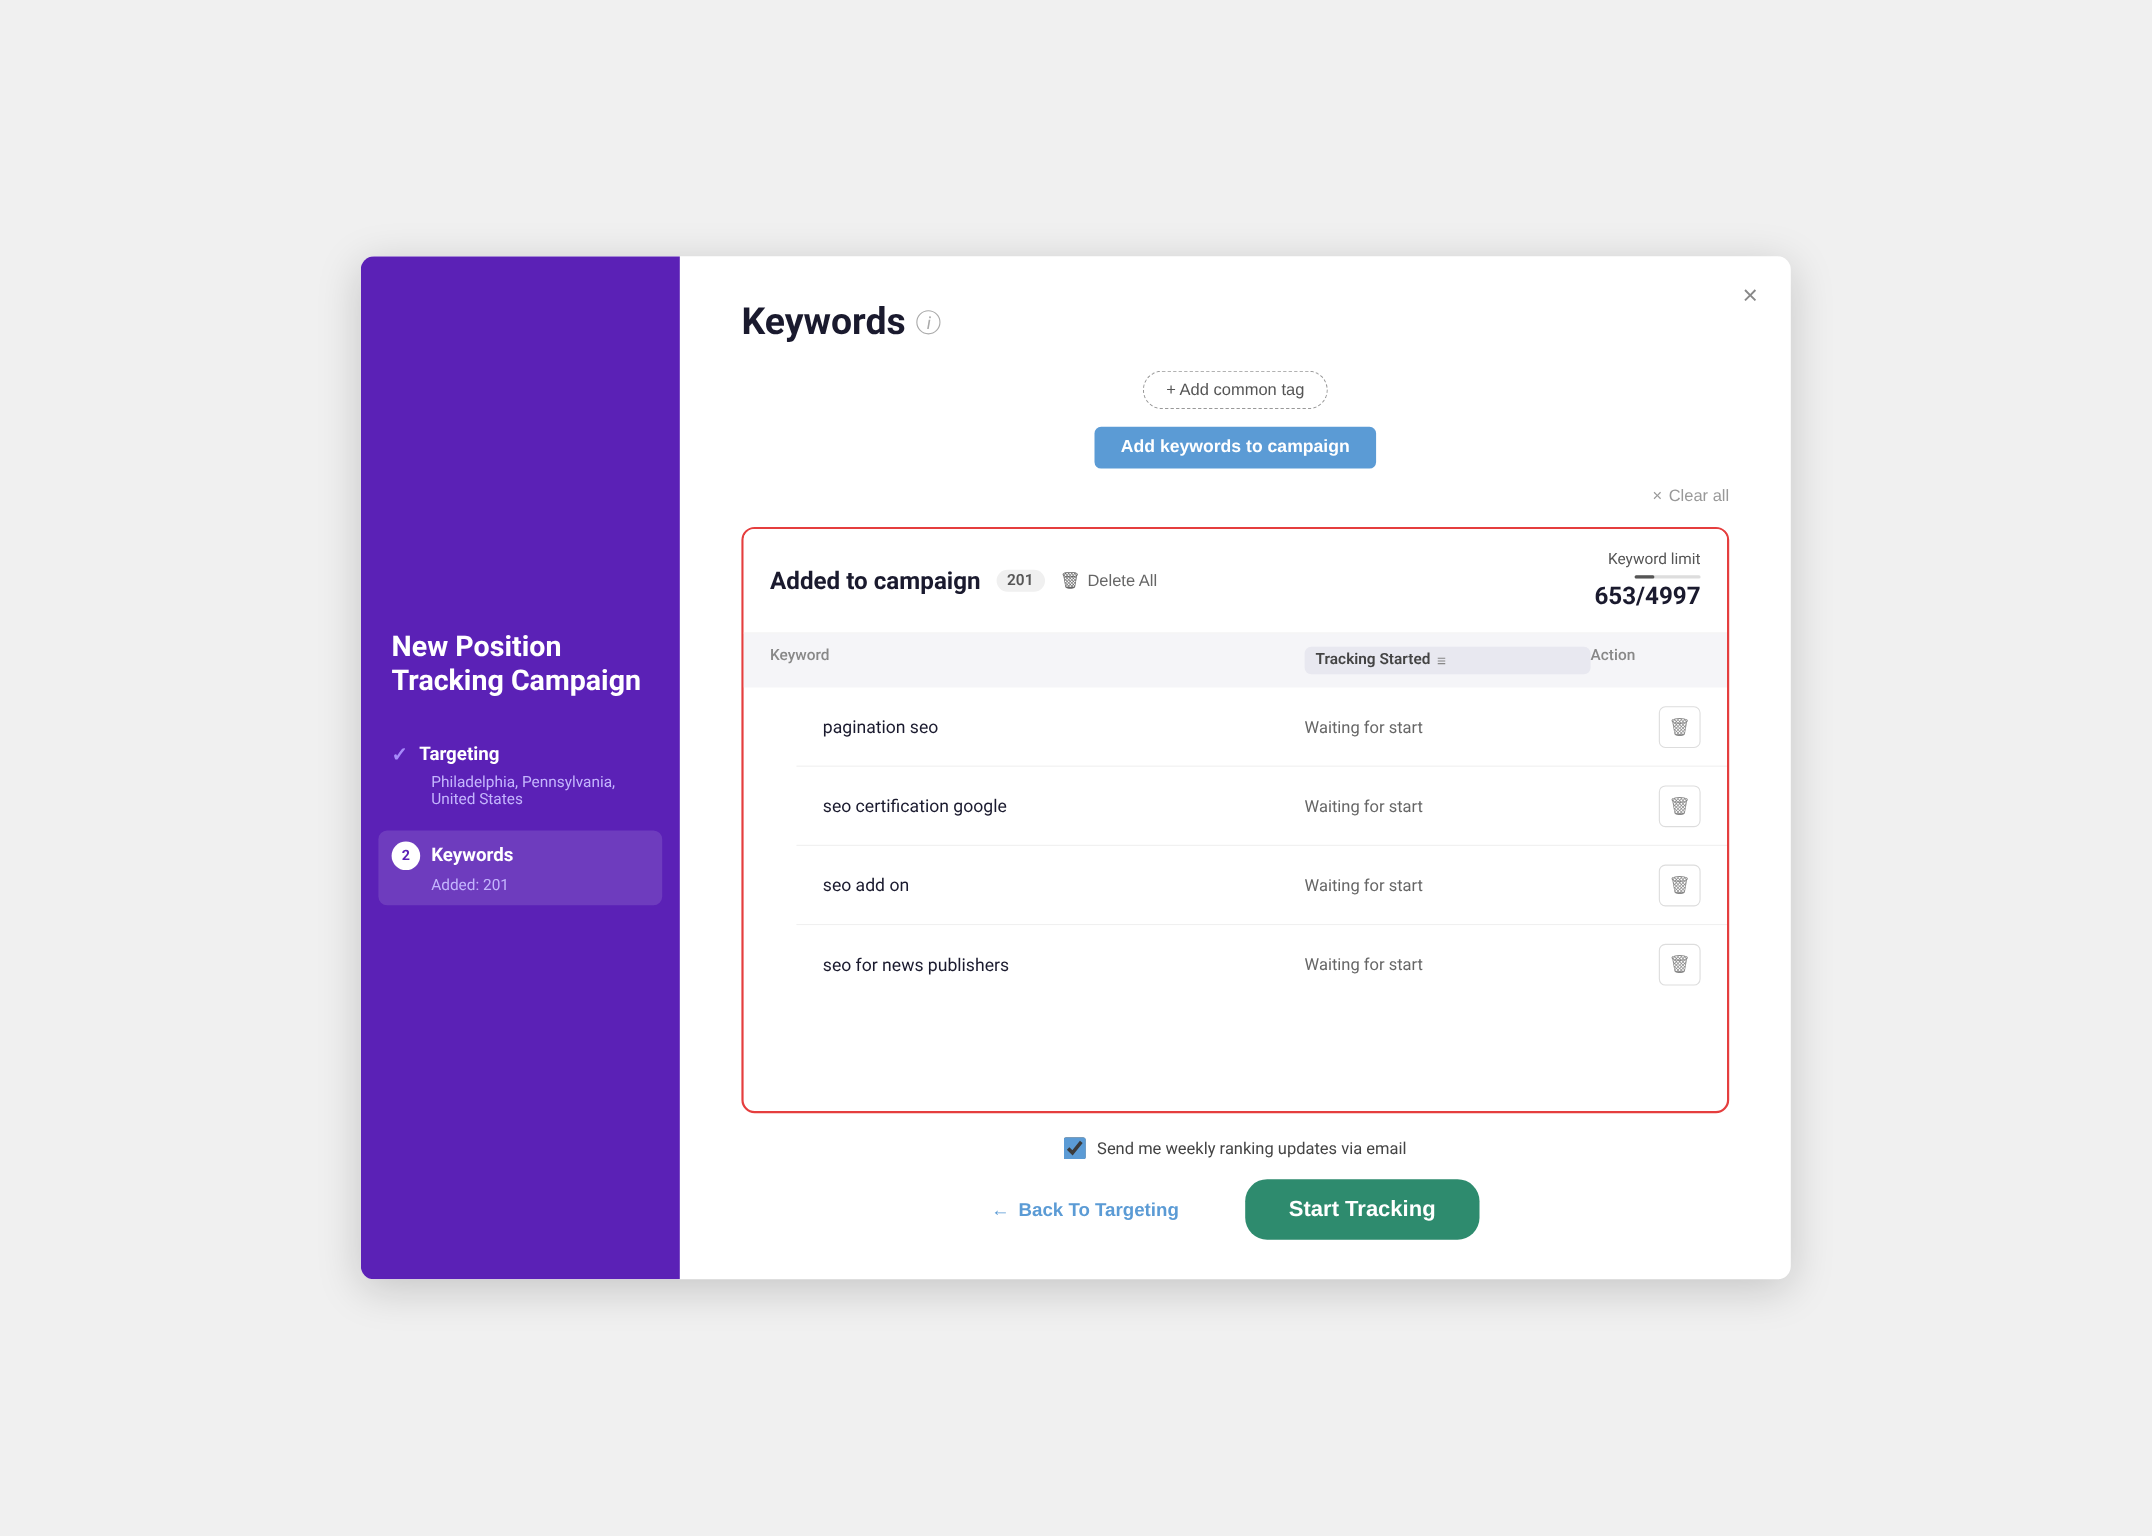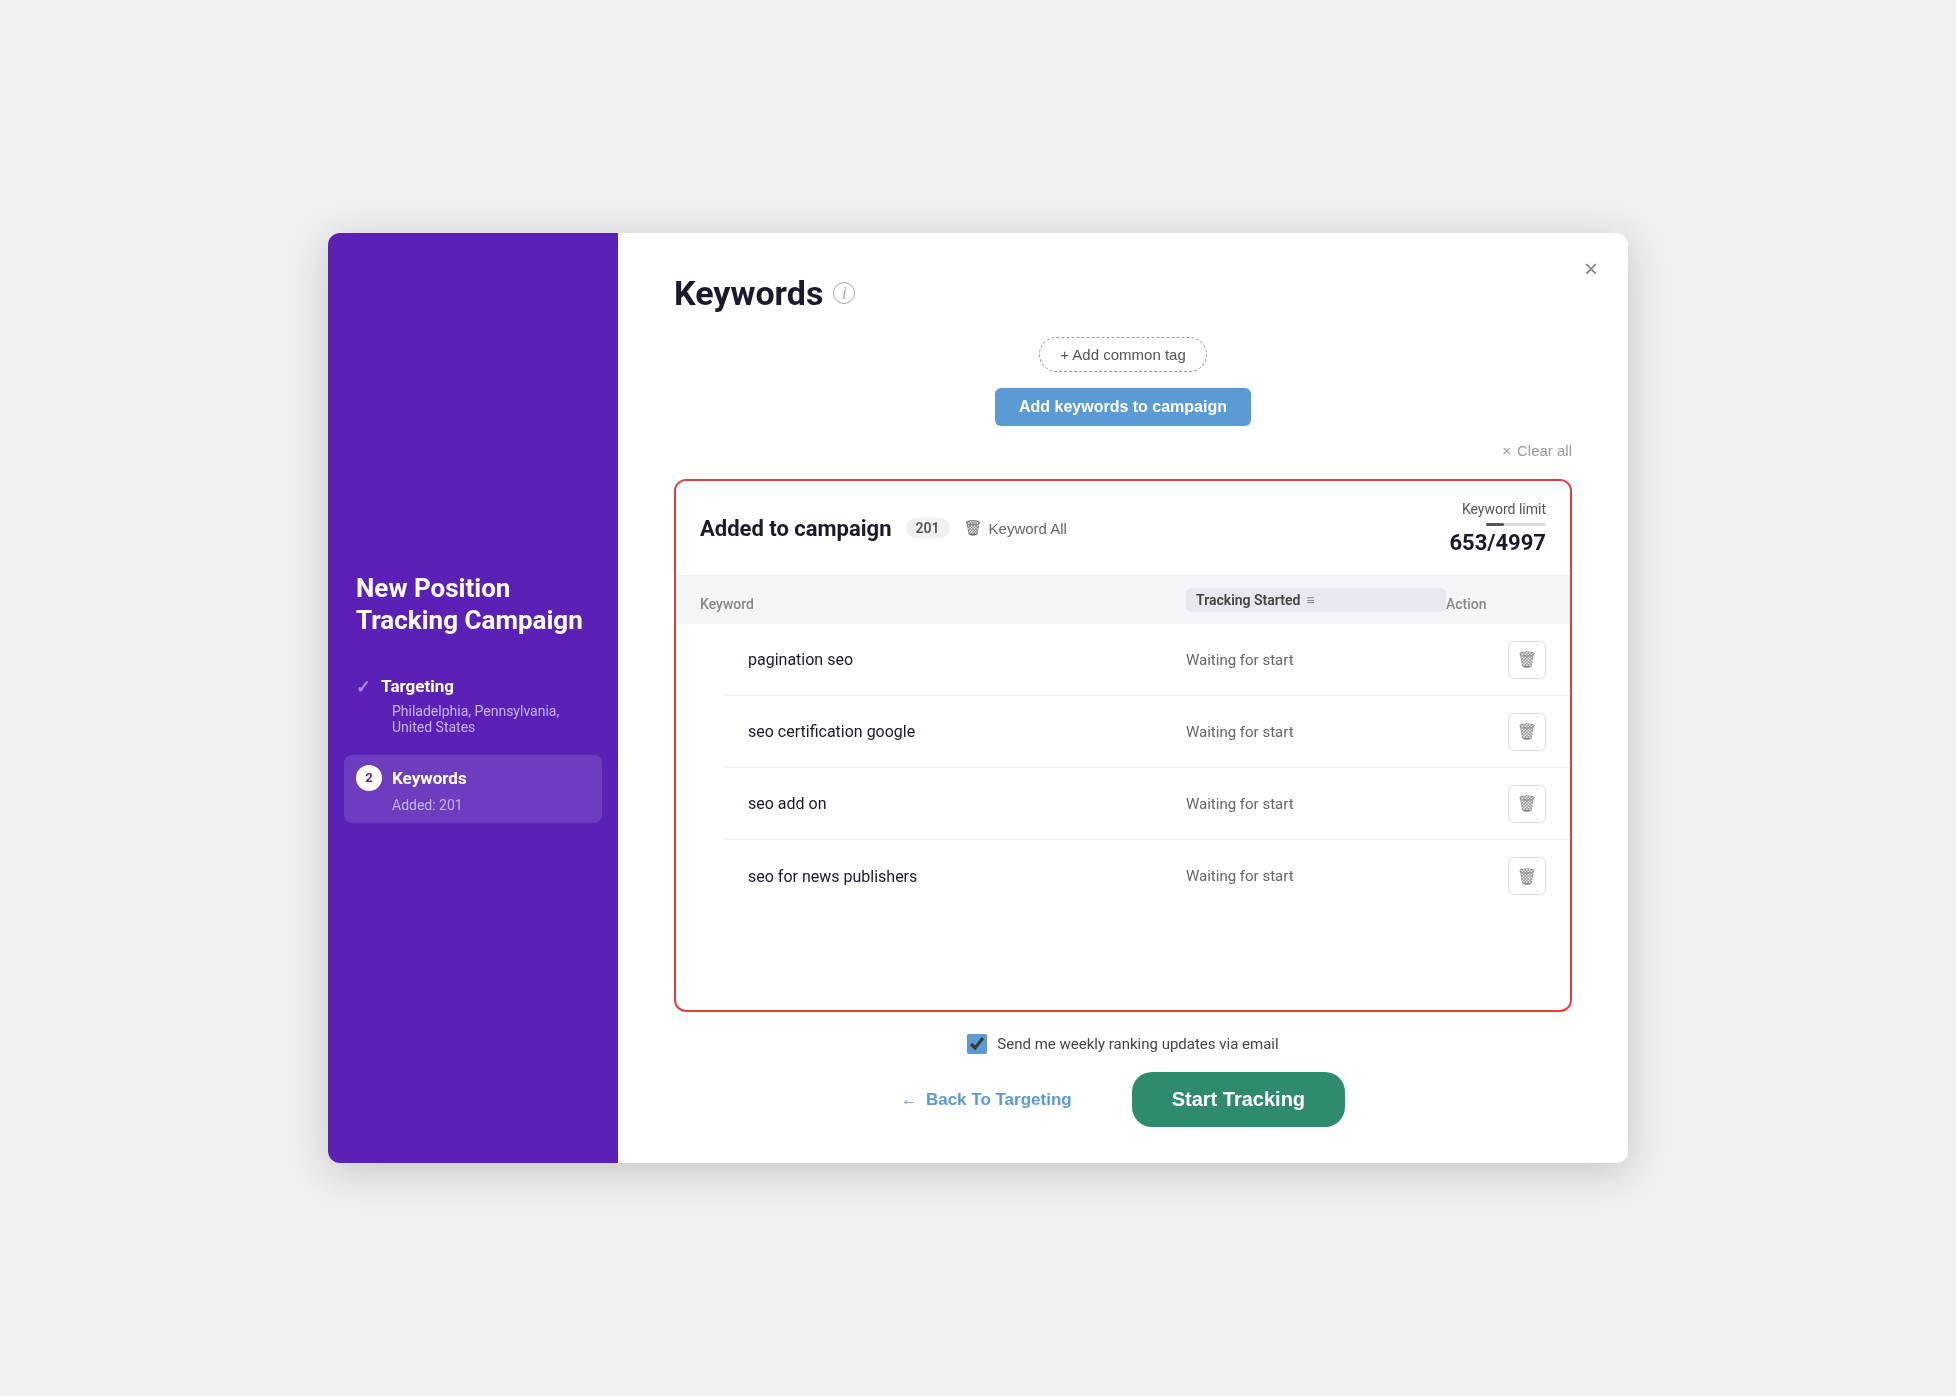--- a/index.html
+++ b/index.html
@@ -240,21 +240,21 @@
       display: grid;
       grid-template-columns: 1fr 260px 100px;
       background: #f5f5f8;
       padding: 12px 24px;
     }
     .table-header-cell {
       font-size: 14px;
       color: #888;
       font-weight: 500;
       display: flex;
-      align-items: flex-end;
+      align-items: flex-start;
       gap: 6px;
     }
     .table-header-cell.tracking-col {
       background: #e8e8f0;
       border-radius: 6px;
       padding: 4px 10px;
       color: #444;
       font-weight: 600;
       font-size: 14px;
     }
@@ -391,21 +391,21 @@
         <span>Clear all</span>
       </button>
     </div>
 
     <div class="campaign-box">
       <div class="campaign-header">
         <span class="campaign-title">Added to campaign</span>
         <span class="count-badge">201</span>
         <button class="delete-all-btn">
           <span>🗑</span>
-          <span>Keyword All</span>
+          <span>Delete All</span>
         </button>
         <div class="keyword-limit-area">
           <span class="keyword-limit-label">Keyword limit</span>
           <div class="keyword-limit-bar">
             <div class="keyword-limit-bar-fill"></div>
           </div>
           <span class="keyword-limit-value">653/4997</span>
         </div>
       </div>
 

